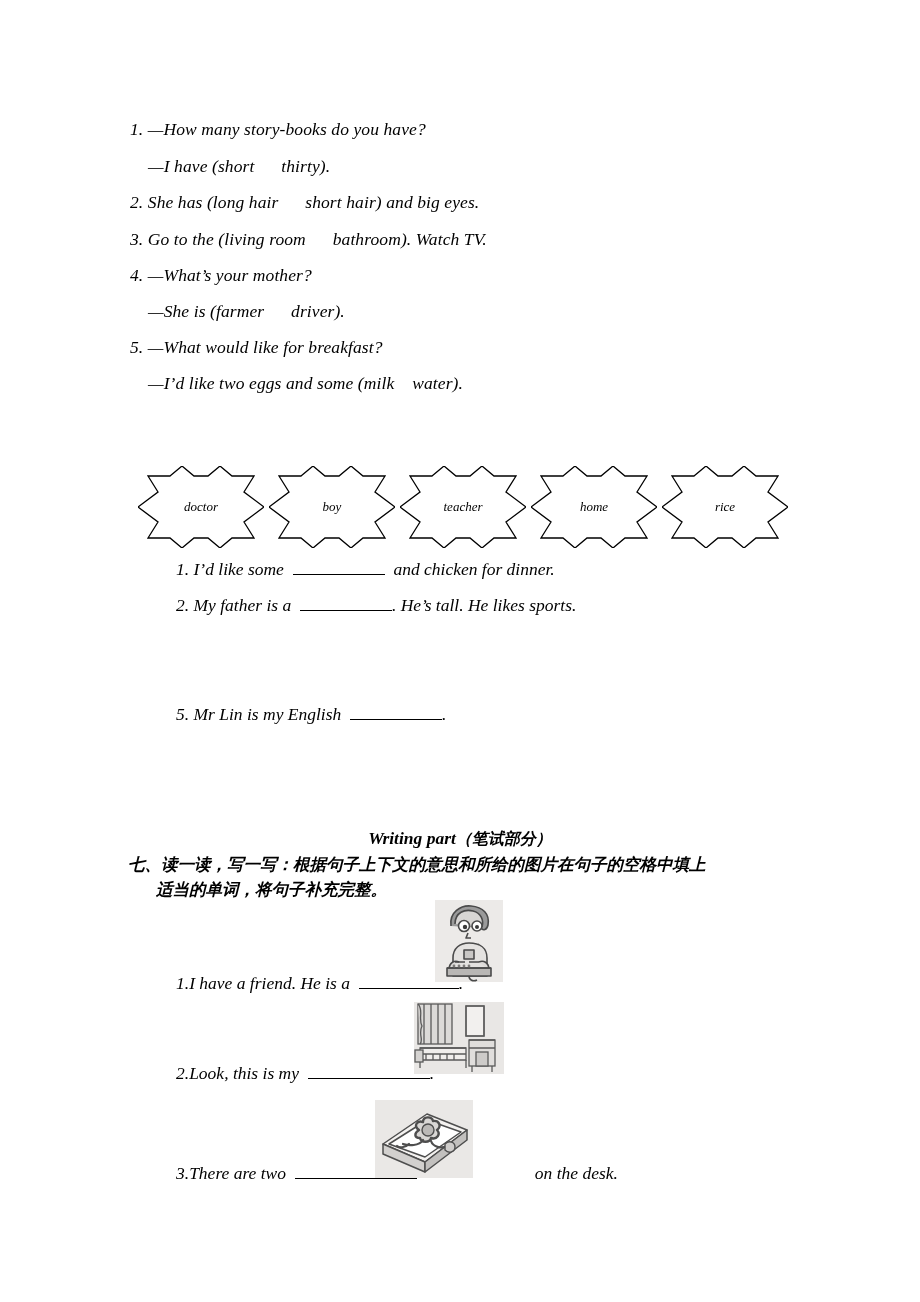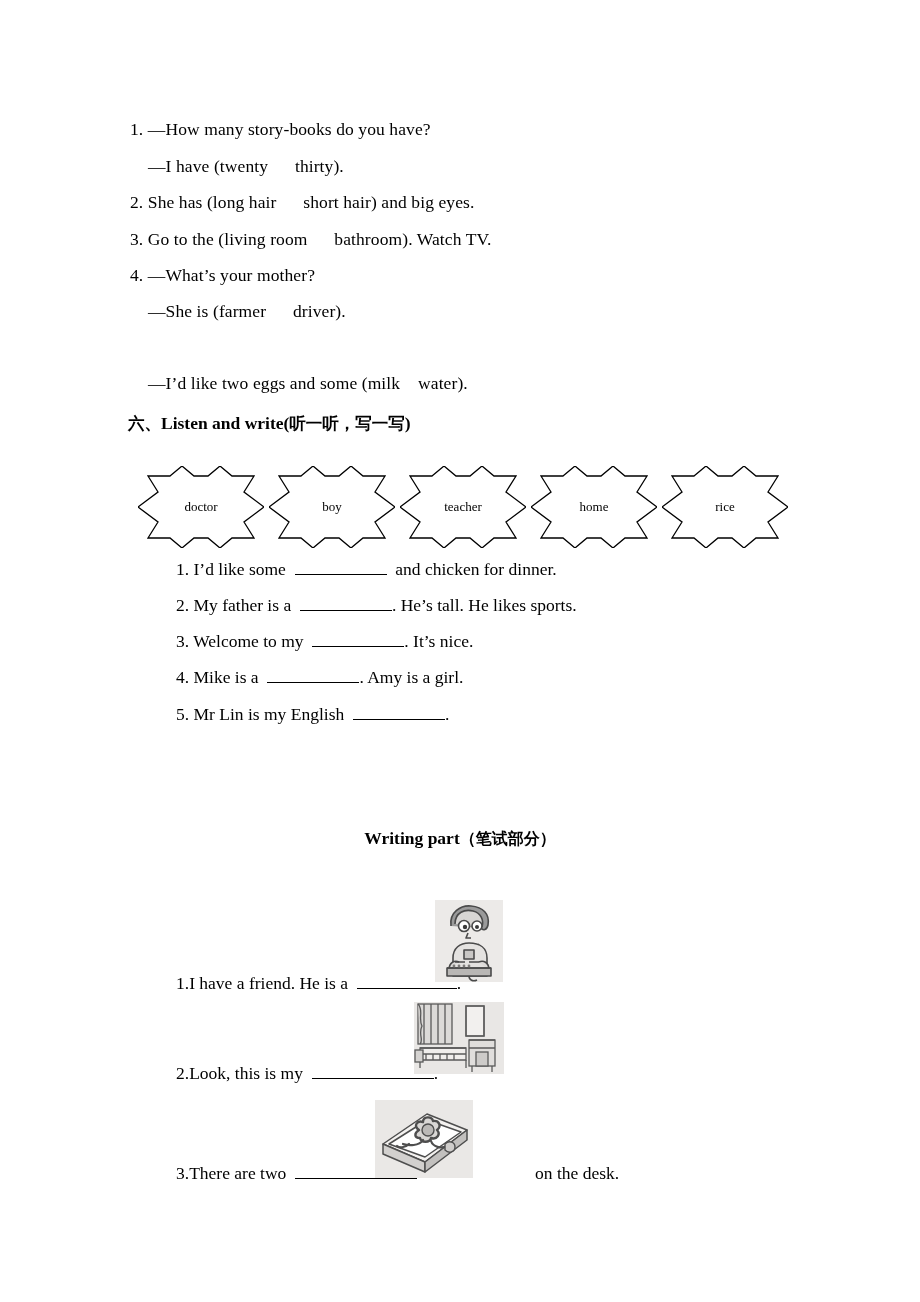--- a/index.html
+++ b/index.html
@@ -14,20 +14,21 @@
     font-family: "Liberation Serif", "DejaVu Serif", serif;
     color: #000000;
     overflow: hidden;
   }
 
   .page {
     position: absolute;
     inset: 0;
     width: 920px;
     height: 1302px;
+    font-style: italic;
   }
 
   
   .qline {
     position: absolute;
     left: 130px;
     font-size: 17.5px;
     line-height: 20px;
     white-space: pre;
     letter-spacing: 0.1px;
@@ -131,32 +132,32 @@
     background: #e8e8e8;
   }
   .pic svg { display: block; width: 100%; height: 100%; }
 </style>
 </head>
 <body>
 
 <div class="page">
 
   <div class="qline" style="top:119px">1. —How many story-books do you have?</div>
-  <div class="qline indent" style="top:156px">—I have (twenty      thirty).</div>
+  <div class="qline indent" style="top:156px">—I have (short      thirty).</div>
 
   <div class="qline" style="top:192px">2. She has (long hair      short hair) and big eyes.</div>
 
   <div class="qline" style="top:229px">3. Go to the (living room      bathroom). Watch TV.</div>
 
   <div class="qline" style="top:265px">4. —What’s your mother?</div>
   <div class="qline indent" style="top:301px">—She is (farmer      driver).</div>
 
+  <div class="qline" style="top:337px">5. —What would like for breakfast?</div>
   <div class="qline indent" style="top:373px">—I’d like two eggs and some (milk    water).</div>
 
-  <div class="sec-head" style="top:413px"><span class="cn">六、</span><span>Listen and write(</span><span class="cn">听一听，写一写</span><span>)</span></div>
 
   <div class="burst-row">
 
     <div class="burst" style="left:0px">
       <svg viewBox="0 0 126 82" xmlns="http://www.w3.org/2000/svg">
         <polygon points="32,10 44,0 56,10 70,10 82,0 94,10 116,10 106,26 126,41 106,56 116,72 94,72 82,82 70,72 56,72 44,82 32,72 10,72 20,56 0,41 20,26 10,10" fill="#ffffff" stroke="#000000" stroke-width="1.3" stroke-linejoin="miter"></polygon>
       </svg>
       <div class="burst-label">doctor</div>
     </div>
 
@@ -187,28 +188,27 @@
       </svg>
       <div class="burst-label">rice</div>
     </div>
 
   </div>
 
   <div class="fline" style="top:559px"><span>1. I’d like some  </span><span class="blank w92"></span><span>  and chicken for dinner.</span></div>
 
   <div class="fline" style="top:595px"><span>2. My father is a  </span><span class="blank w92"></span><span>. He’s tall. He likes sports.</span></div>
 
-  <div class="fline" style="top:631px"><span>3. Welcome to my  </span><span class="blank w92"></span><span>. It’s nice.</span></div>
-
-  <div class="fline" style="top:667px"><span>4. Mike is a  </span><span class="blank w92"></span><span>. Amy is a girl.</span></div>
+
 
   <div class="fline" style="top:704px"><span>5. Mr Lin is my English  </span><span class="blank w92"></span><span>.</span></div>
 
   <div class="writing-title"><span>Writing part</span><span class="cn">（笔试部分）</span></div>
 
+  <div class="cn-instruction"><span>七、读一读，写一写：根据句子上下文的意思和所给的图片在句子的空格中填上</span><span class="l2">适当的单词，将句子补充完整。</span></div>
 
   <div class="pic" style="left:435px; top:900px; width:68px; height:82px;">
     <svg viewBox="0 0 68 82" xmlns="http://www.w3.org/2000/svg">
       <rect x="0" y="0" width="68" height="82" fill="#eceae8"></rect>
       <g stroke="#4a4a4a" fill="none" stroke-width="1.6" stroke-linejoin="round">
         <path d="M16 26 C14 12, 26 5, 36 6 C48 7, 55 14, 53 25 C52 30, 48 31, 46 28" fill="#9a9a9a"></path>
         <path d="M20 24 C20 12, 30 9, 38 11 C46 13, 49 20, 47 27" fill="#d8d6d4"></path>
         <circle cx="29" cy="26" r="5.5" fill="#ffffff"></circle>
         <circle cx="42" cy="26" r="5" fill="#ffffff"></circle>
         <circle cx="30" cy="27" r="2.2" fill="#3a3a3a" stroke="none"></circle>

